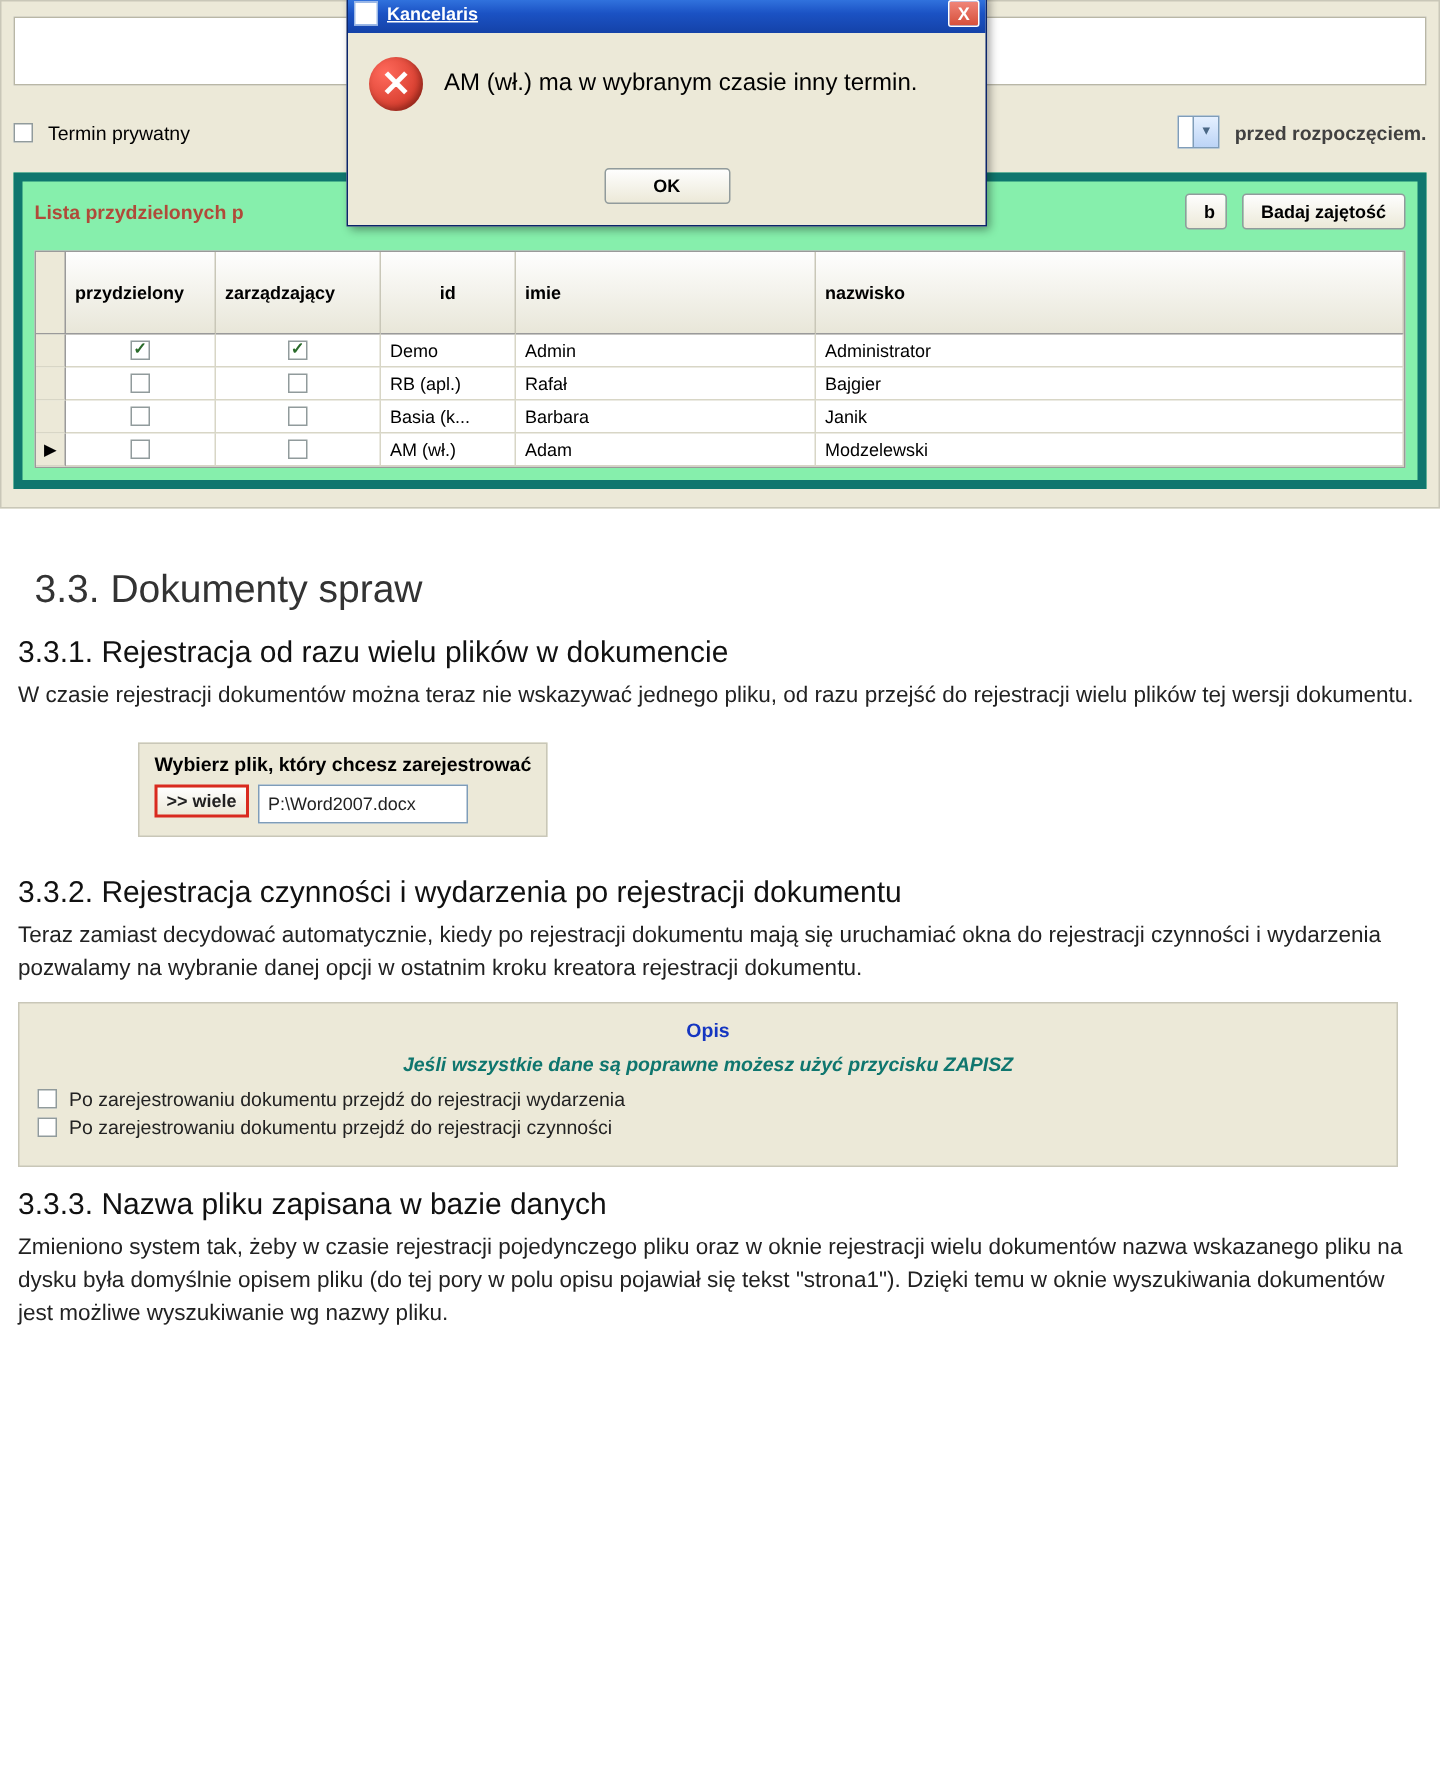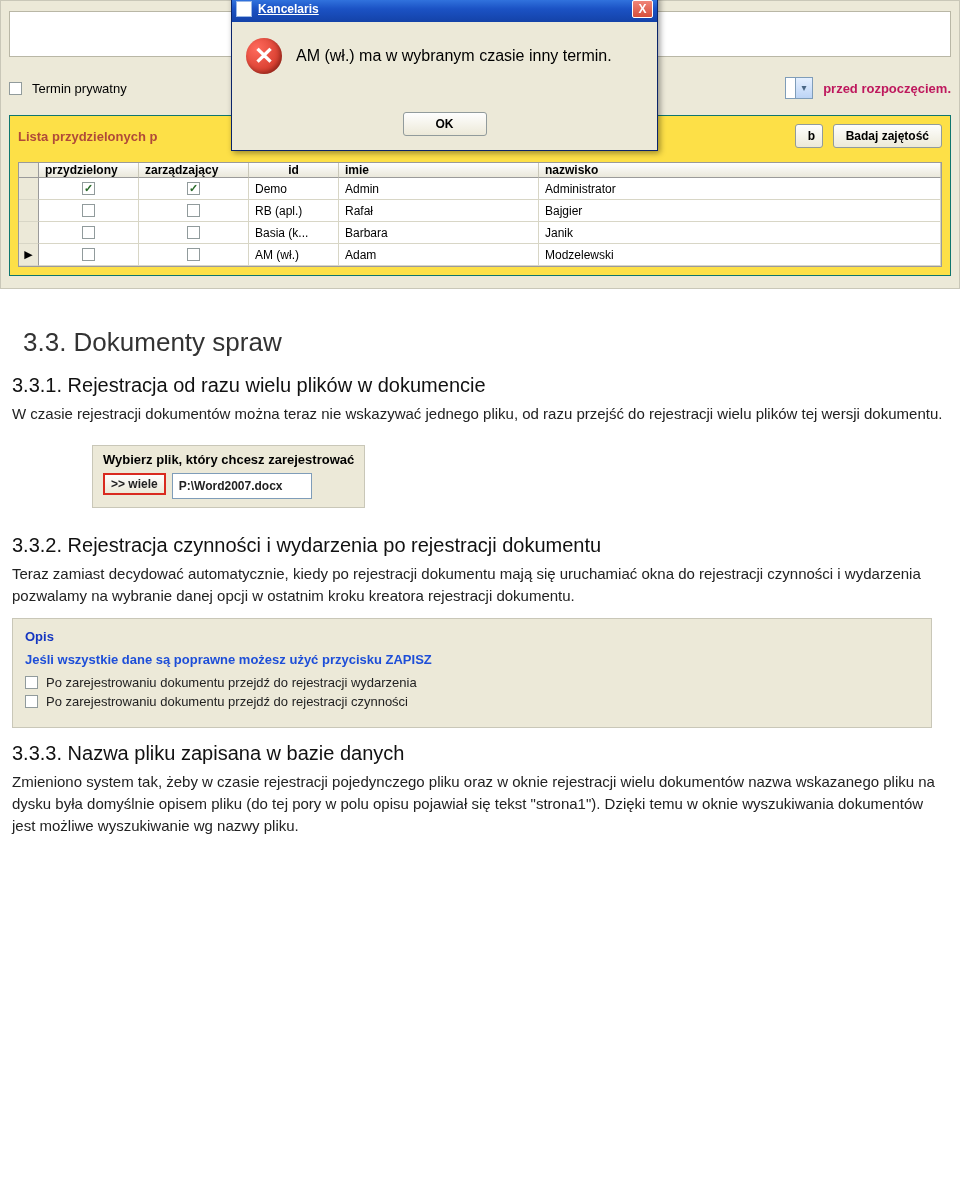--- a/index.html
+++ b/index.html
@@ -10,30 +10,30 @@
   .app-pane { background:#ece9d8; border:1px solid #c9c7b8; padding:10px 8px 12px 8px; position:relative; }
   .blank-panel { background:#fff; border:1px solid #b9b7a6; height:46px; margin-bottom:20px; }
   .row2 { display:flex; align-items:center; gap:10px; margin-bottom:16px; }
   .checkbox { width:13px; height:13px; border:1px solid #919b9c; background:#fff; display:inline-block; flex:0 0 auto; }
   .checkbox.checked::after { content:"✓"; font-size:11px; line-height:11px; display:block; text-align:center; color:#2a6b2a; font-weight:bold; }
   .label { white-space:nowrap; }
   .spacer-flex { flex:1; }
   .combo { height:22px; background:#fff; border:1px solid #7f9db9; min-width:22px; display:flex; align-items:center; justify-content:flex-end; }
   .combo-btn { width:17px; height:100%; background:linear-gradient(#e5f0ff,#bcd4f6); border-left:1px solid #7f9db9; display:flex; align-items:center; justify-content:center; color:#4a6785; }
   .chevron { font-size:10px; line-height:1; }
-  .green-label { color:#be185d; font-weight:bold; }
-
-  .panel-border { border:1px solid #0f766e; padding:8px; background:#fde047; }
+  .green-label { color:#404040; font-weight:bold; }
+
+  .panel-border { border:6px solid #0f766e; padding:8px; background:#86efac; }
   .panel-header-row { display:flex; align-items:center; gap:10px; margin-bottom:14px; }
   .panel-title { color:#b04a39; font-weight:bold; }
   .xp-btn { height:24px; background:linear-gradient(#fefefe,#ece9d8); border:1px solid #919b9c; border-radius:3px; padding:0 12px; font-size:12px; font-family:inherit; font-weight:bold; cursor:pointer; }
 
   .grid { border:1px solid #9a9a9a; background:#fff; }
   .grid-head { display:flex; background:linear-gradient(#fefefe,#e8e6d8); }
-  .grid-head .cell { border-right:1px solid #c9c7b8; border-bottom:1px solid #9a9a9a; padding:0 6px; font-weight:bold; font-size:12px; }
+  .grid-head .cell { border-right:1px solid #c9c7b8; border-bottom:1px solid #9a9a9a; padding:20px 6px; font-weight:bold; font-size:12px; }
   .grid-row { display:flex; }
   .grid-row .cell { border-right:1px solid #d8d6c6; border-bottom:1px solid #d8d6c6; padding:3px 6px; min-height:22px; display:flex; align-items:center; font-size:12px; }
   .cell.stub { width:20px; flex:0 0 20px; justify-content:center; background:#ece9d8; border-right:1px solid #9a9a9a; }
   .c-przydz { width:100px; flex:0 0 100px; justify-content:center; }
   .c-zarz { width:110px; flex:0 0 110px; justify-content:center; }
   .c-id { width:90px; flex:0 0 90px;text-align:center; }
   .c-imie { width:200px; flex:0 0 200px; }
   .c-nazw { flex:1; }
   .row-marker { color:#000; font-size:11px; }
 
@@ -54,26 +54,26 @@
   .doc { padding:28px 12px 20px 12px; font-family: Verdana, Arial, sans-serif; color:#222; }
   .h2 { font-size:26px; color:#333; margin:10px 0 16px 11px; font-weight:normal; }
   .h3 { font-size:20px; color:#111; margin:14px 0 6px 0; font-weight:normal; }
   .doc p { font-size:15px; line-height:1.45; margin:6px 0 12px 0; }
 
   
   .mini-reg { display:inline-block; border:1px solid #c9c7b8; background:#ece9d8; padding:6px 10px 8px 10px; margin:8px 0 12px 80px; }
   .mini-reg-title { color:#000000; font-weight:bold; margin-bottom:6px; }
   .mini-reg-row { display:flex; gap:6px; }
   .wielebtn { border:2px solid #d92a1f; background:linear-gradient(#fefefe,#ece9d8); height:22px; padding:0 6px; font-size:12px; font-weight:bold; display:flex; align-items:center; }
-  .pathfield { border:1px solid #7f9db9; background:#fff; height:22px; padding:12px 6px; font-size:12px; display:flex; align-items:center; min-width:140px; font-weight:bold; }
-
-  
-  .opis-panel { background:#ece9d8; border:1px solid #c9c7b8; padding:10px 12px 14px 12px; margin:8px 16px 14px 0; }
+  .pathfield { border:1px solid #7f9db9; background:#fff; height:22px; padding:12px 6px; font-size:12px; display:flex; align-items:center; min-width:140px; font-weight:normal; }
+
+  
+  .opis-panel { background:#ece9d8; border:1px solid #c9c7b8; padding:10px 12px 14px 12px; margin:8px 16px 14px 0;text-align:center; }
   .opis-title { color:#1536c1; font-weight:bold; margin-bottom:8px; }
-  .zapisz-line { color:#1d4ed8; font-weight:bold; margin-bottom:8px; }
+  .zapisz-line { color:#0f766e; font-weight:bold; margin-bottom:8px;font-style:italic; }
   .opis-check-row { display:flex; gap:8px; align-items:center; margin:4px 0; font-size:13px; }
 </style>
 </head>
 <body>
 
 <div class="page">
 
   <div class="app-pane">
 
     <div class="blank-panel"></div>

